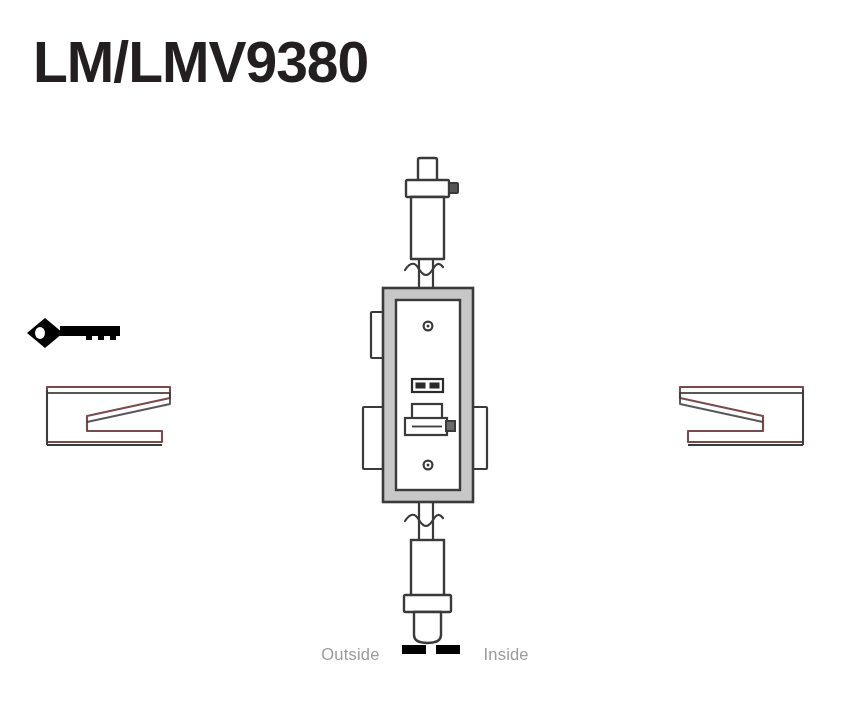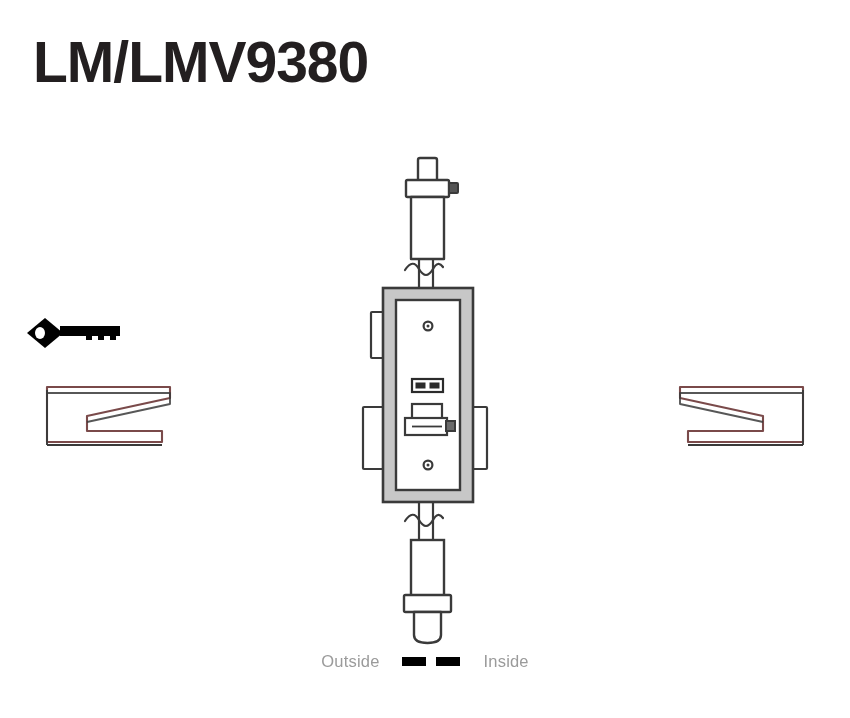--- a/index.html
+++ b/index.html
@@ -45,21 +45,21 @@
     width: 850px;
     height: 540px;
   }
   .caption-row {
     position: absolute;
     left: 0;
     top: 645px;
     width: 850px;
     height: 32px;
     display: flex;
-    align-items: center;
+    align-items: flex-start;
     justify-content: center;
     gap: 0px;
   }
   .caption-label {
     font-family: "Liberation Sans", sans-serif;
     font-size: 16.5px;
     color: #9b9b9b;
     letter-spacing: 0.2px;
     white-space: nowrap;
   }

